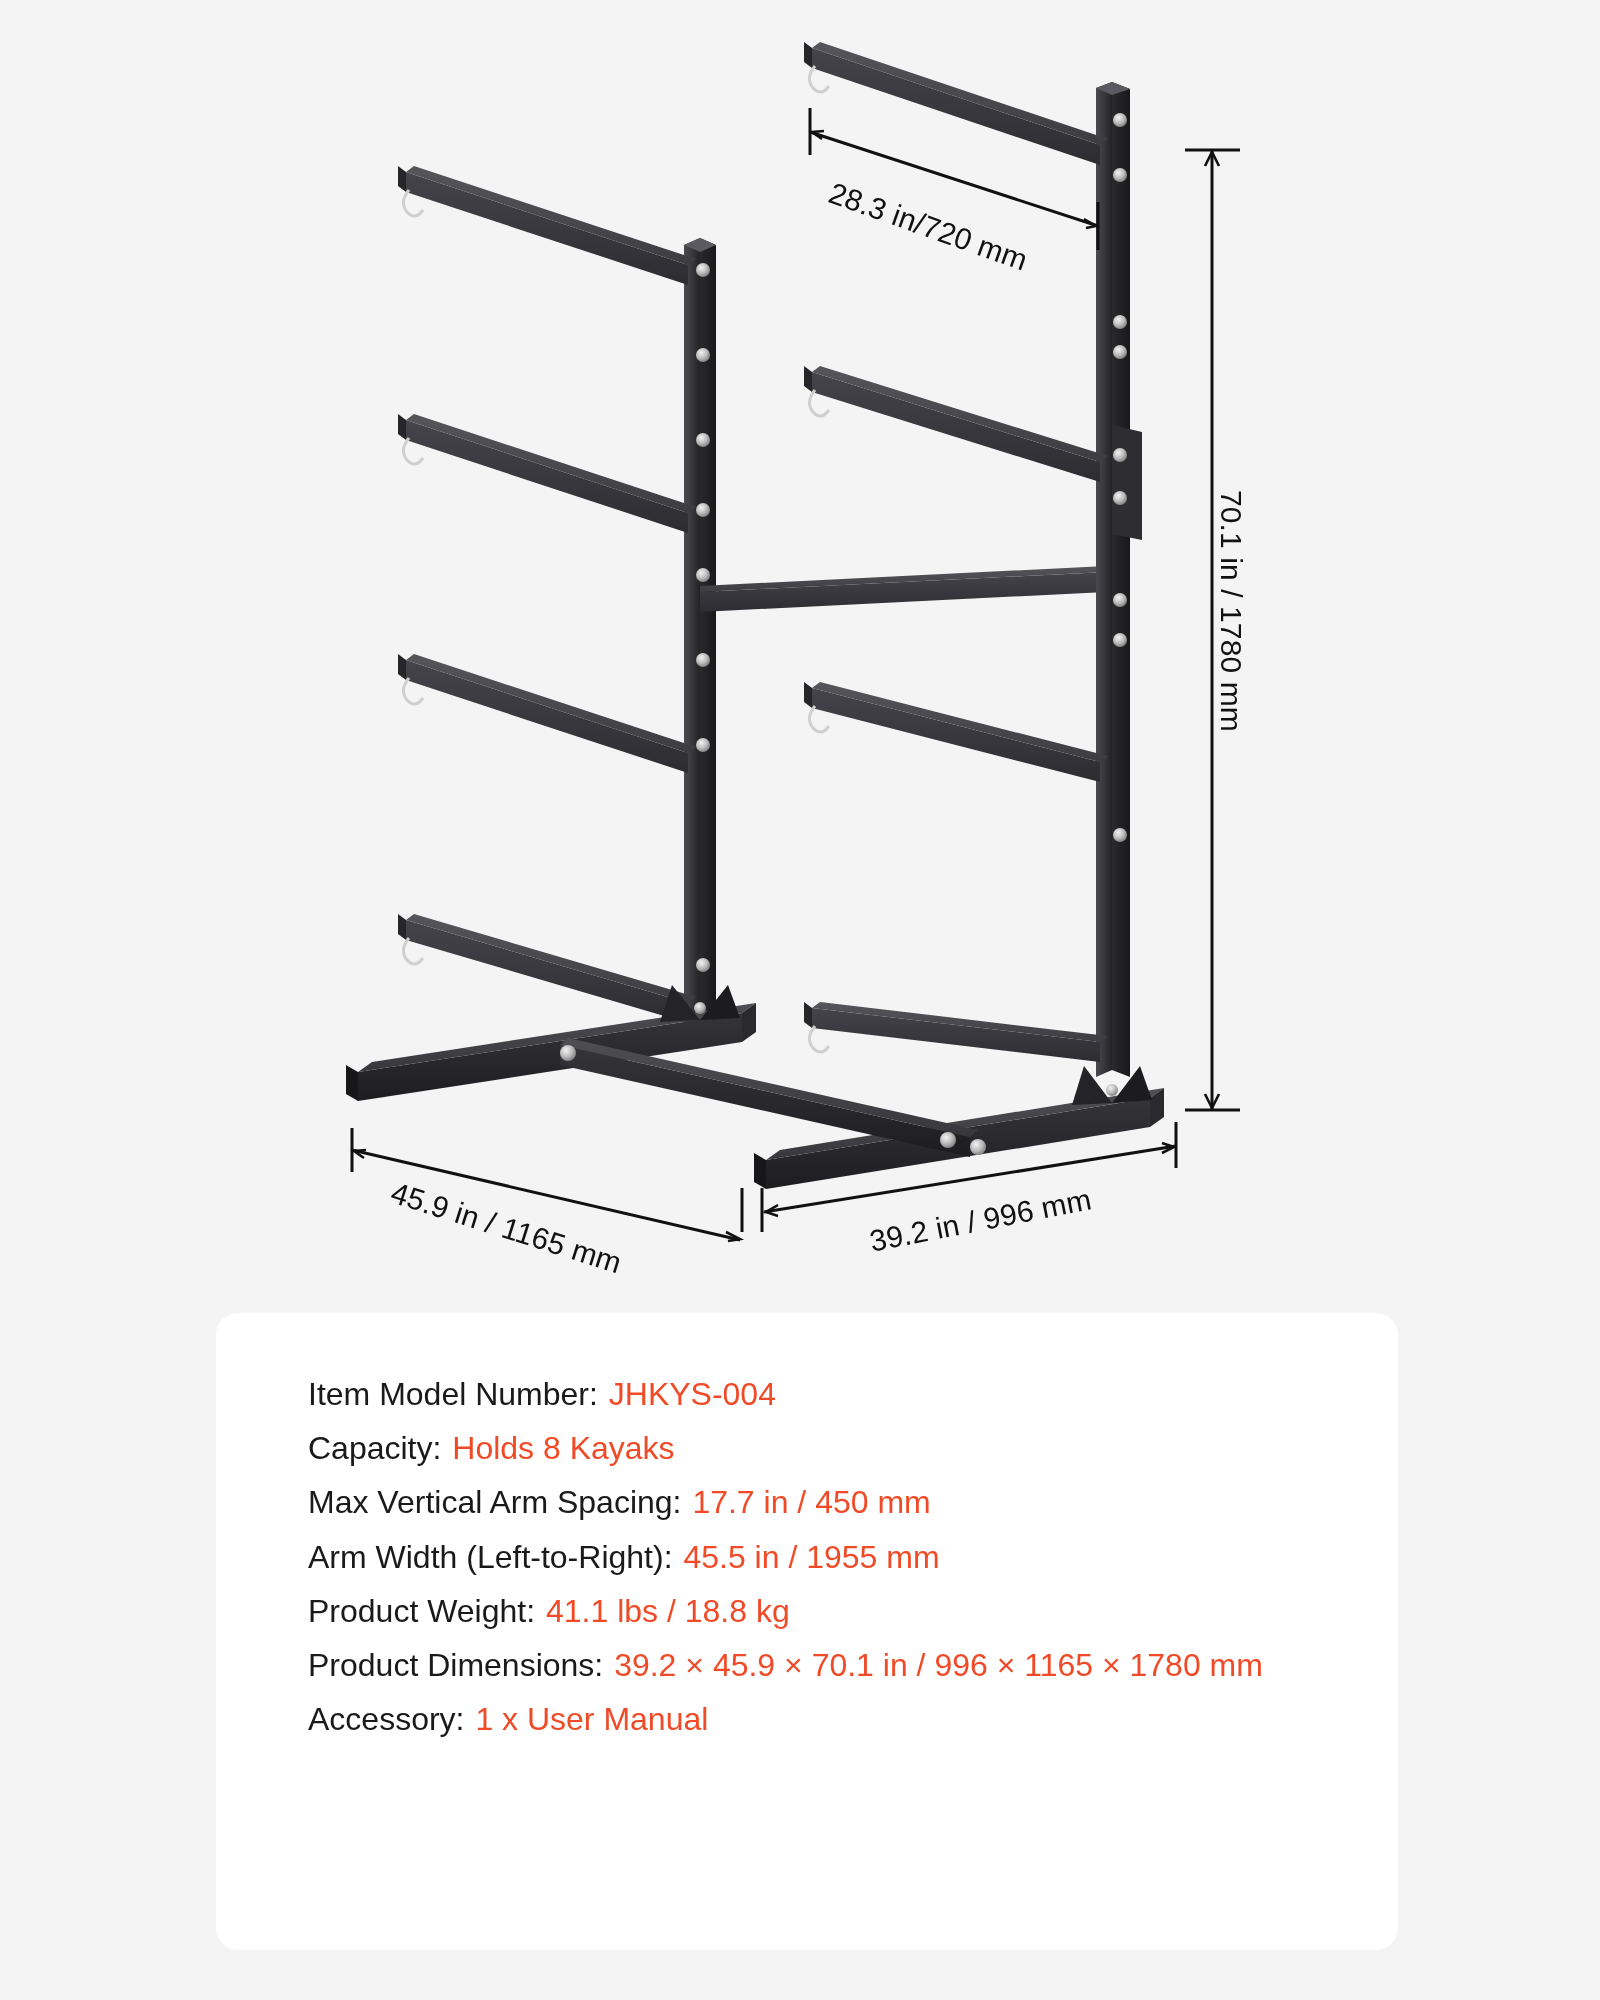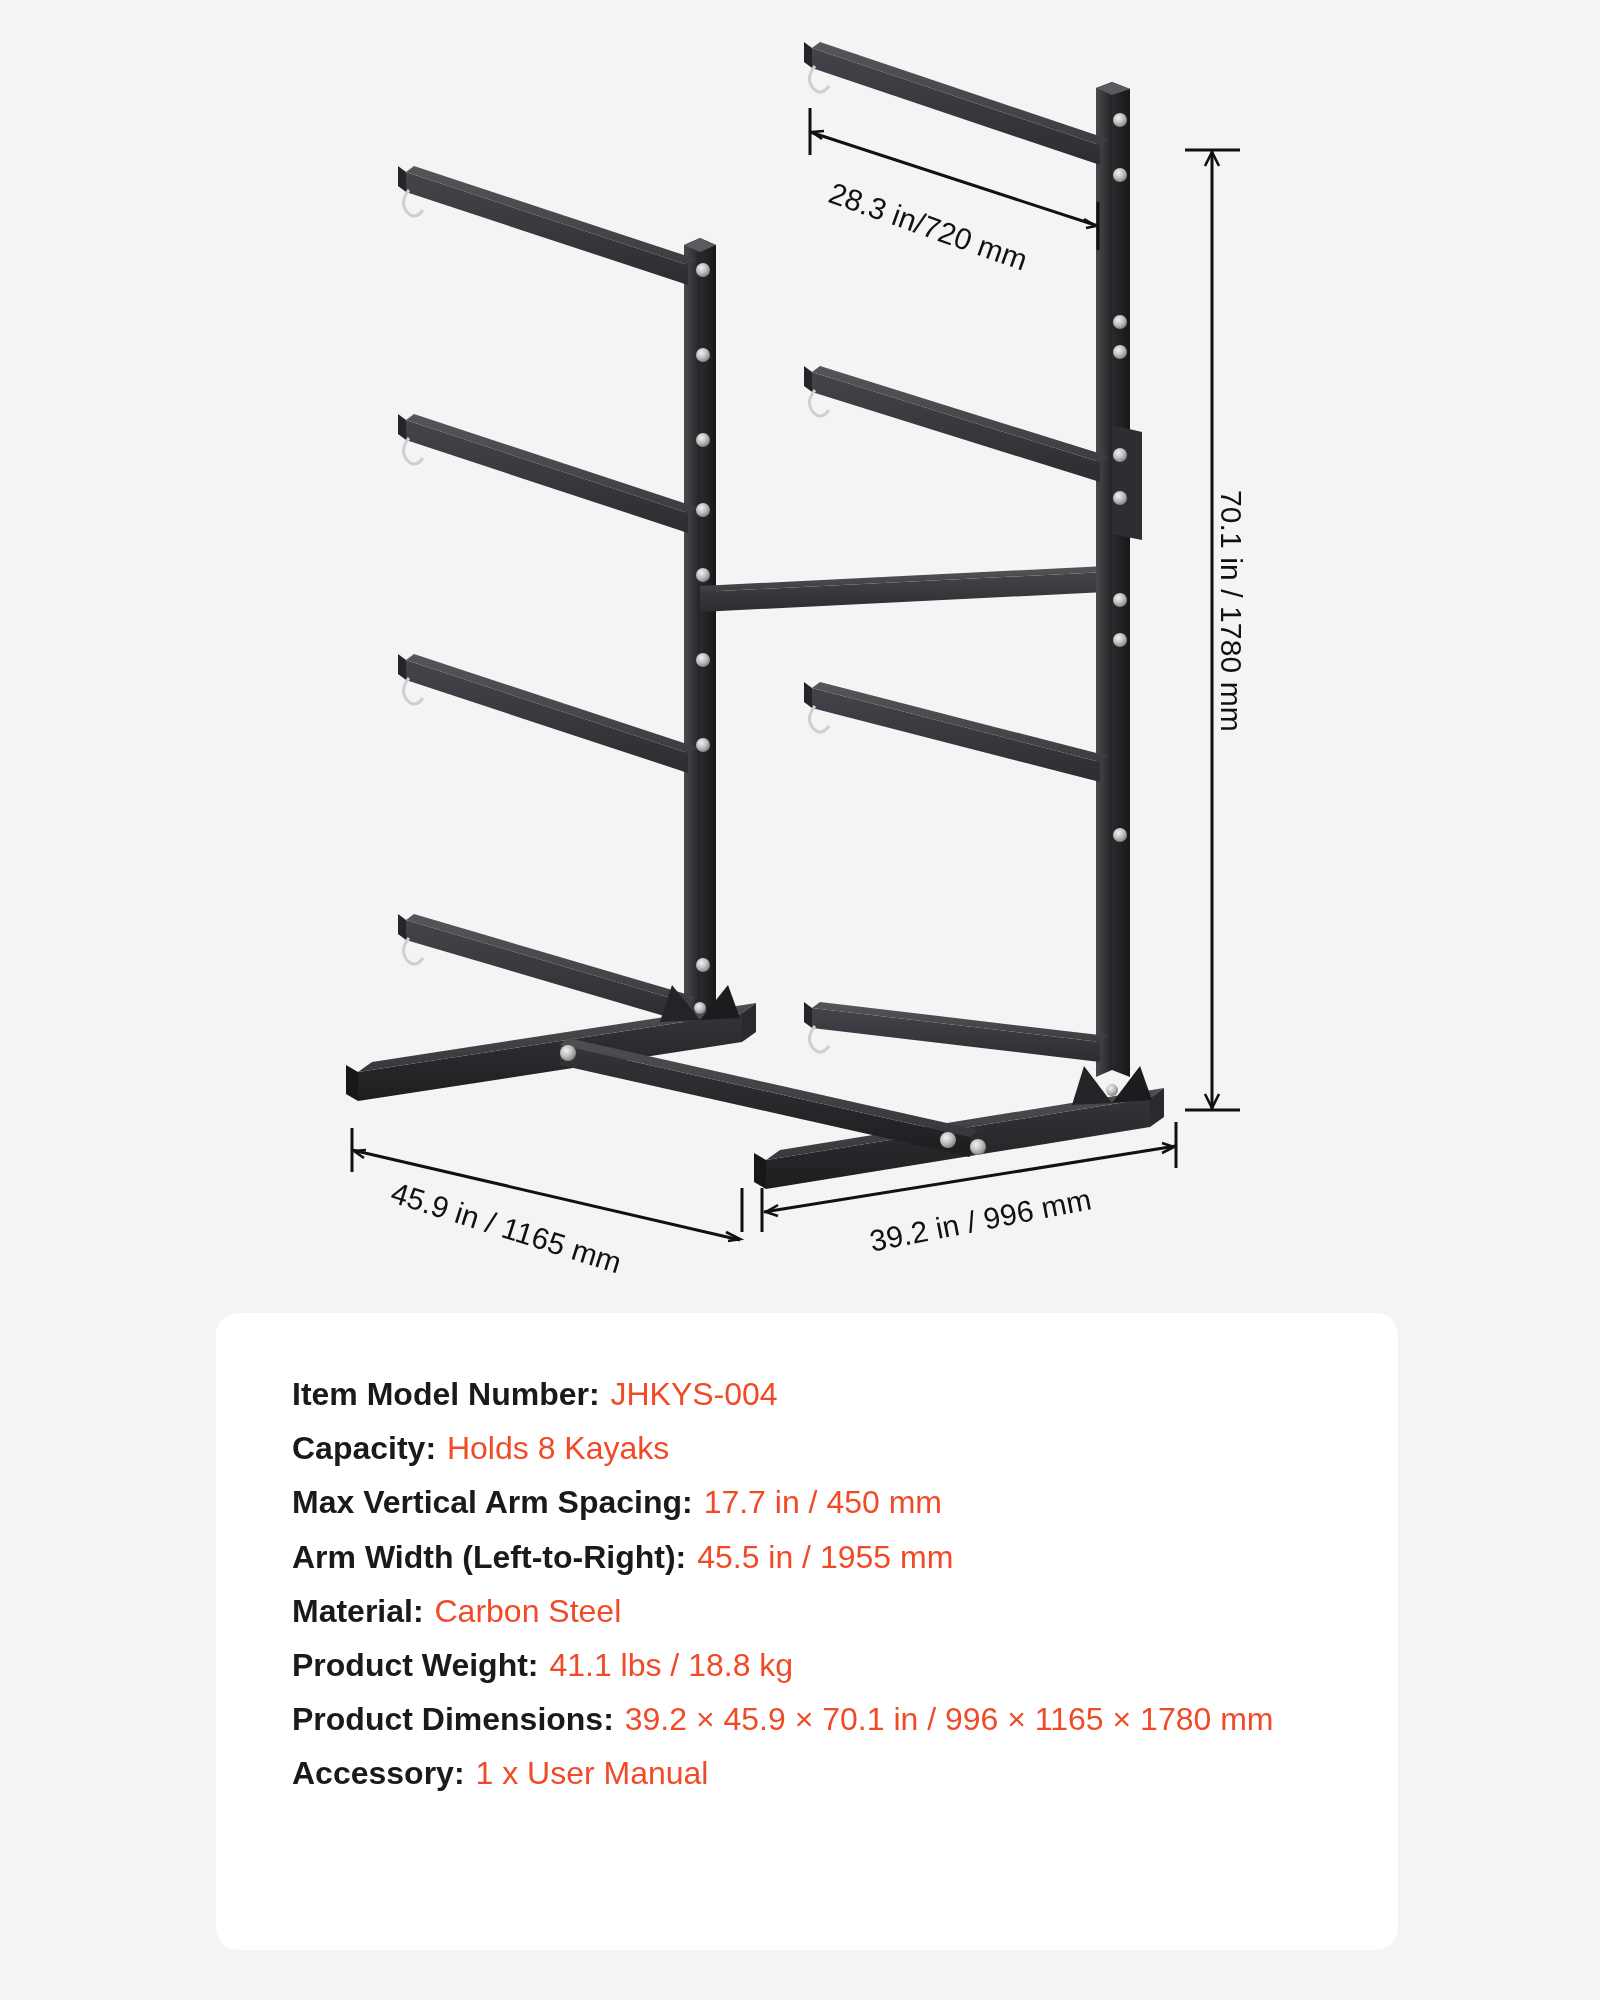--- a/index.html
+++ b/index.html
@@ -90,21 +90,22 @@
   }
   .spec-row {
     font-size: 32px;
     line-height: 54.2px;
     color: #1a1a1a;
     white-space: nowrap;
     font-weight: 400;
   }
   .spec-label {
     color: #1a1a1a;
-    font-weight: 700;
+    font-weight: 400;
+    margin-left: 16px;
   }
   .spec-value {
     color: #f04a27;
     font-weight: 400;
     margin-left: 2px;
   }
 </style>
 </head>
 <body>
 
@@ -316,20 +317,19 @@
 
     <div class="dim-label" id="dim-width-label">39.2 in / 996 mm</div>
   </div>
 
   <div id="spec-card">
     <ul class="spec-list" id="spec-list">
         <li class="spec-row"><span class="spec-label">Item Model Number:</span> <span class="spec-value">JHKYS-004</span></li>
         <li class="spec-row"><span class="spec-label">Capacity:</span> <span class="spec-value">Holds 8 Kayaks</span></li>
         <li class="spec-row"><span class="spec-label">Max Vertical Arm Spacing:</span> <span class="spec-value">17.7 in / 450 mm</span></li>
         <li class="spec-row"><span class="spec-label">Arm Width (Left-to-Right):</span> <span class="spec-value">45.5 in / 1955 mm</span></li>
-        <li class="spec-row"><span class="spec-label">Material:</span> <span class="spec-value">Carbon Steel</span></li>
         <li class="spec-row"><span class="spec-label">Product Weight:</span> <span class="spec-value">41.1 lbs / 18.8 kg</span></li>
         <li class="spec-row"><span class="spec-label">Product Dimensions:</span> <span class="spec-value">39.2 × 45.9 × 70.1 in / 996 × 1165 × 1780 mm</span></li>
         <li class="spec-row"><span class="spec-label">Accessory:</span> <span class="spec-value">1 x User Manual</span></li>
       </ul>
   </div>
 
 </div>
 
 </body></html>

